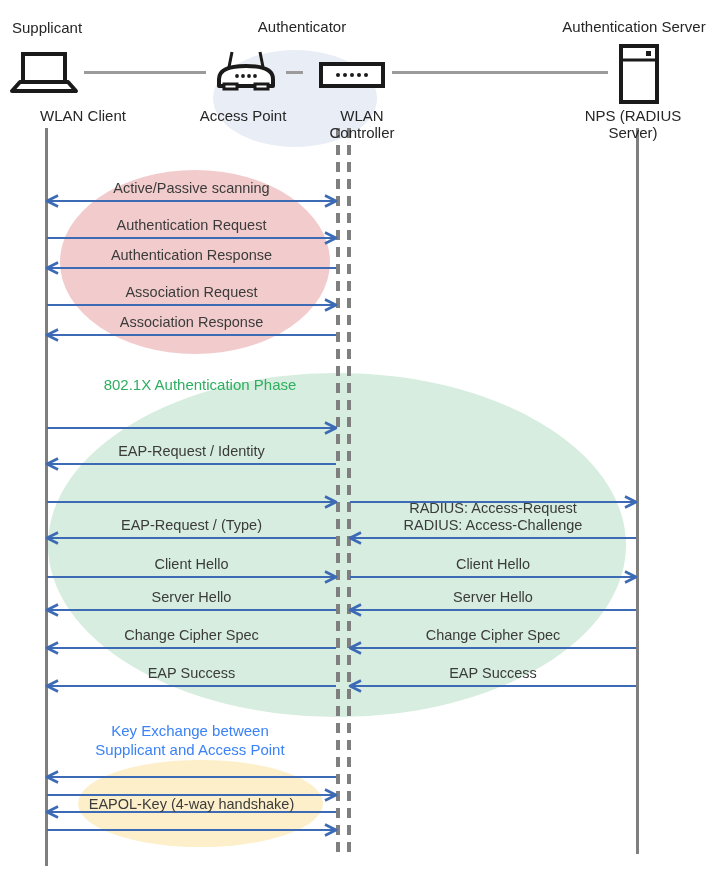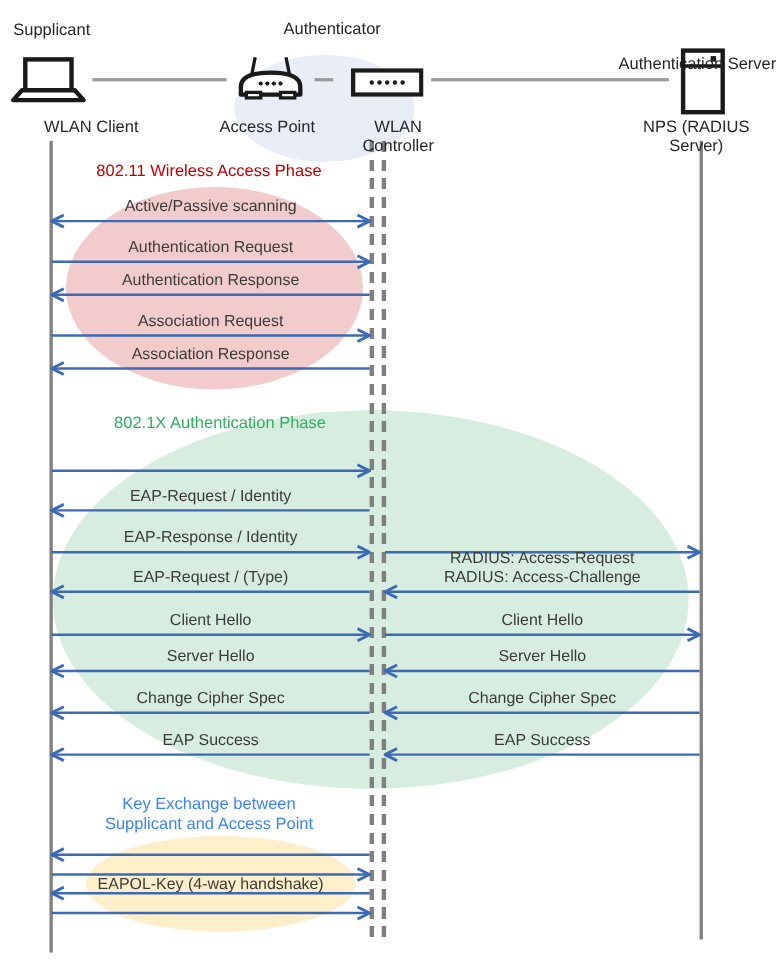--- a/index.html
+++ b/index.html
@@ -27,21 +27,21 @@
 
 <div id="stage">
 
   <div class="ellipse" style="left: 213px; top: 50px; width: 164px; height: 97px; background-color: rgb(233, 237, 246);"></div>
   <div class="ellipse" style="left: 60px; top: 170px; width: 270px; height: 184px; background-color: rgb(242, 204, 204);"></div>
   <div class="ellipse" style="left: 48px; top: 373px; width: 578px; height: 344px; background-color: rgb(214, 237, 223);"></div>
   <div class="ellipse" style="left: 78px; top: 760px; width: 245px; height: 87px; background-color: rgb(253, 239, 201);"></div>
 
   <div class="role-label" style="left:12px;top:19px;width:80px;text-align:left;">Supplicant</div>
   <div class="role-label" style="left:222px;top:18px;width:160px;">Authenticator</div>
-  <div class="role-label" style="left:559px;top:18px;width:150px;margin-top:32px;">Authentication Server</div>
+  <div class="role-label" style="left:559px;top:18px;width:150px;">Authentication Server</div>
 
   <div class="connector" style="left:84px;width:122px;"></div>
   <div class="connector" style="left:286px;width:17px;"></div>
   <div class="connector" style="left:392px;width:216px;"></div>
 
   <svg class="icon" style="left:10px;top:50px;" width="70" height="44" viewBox="0 0 70 44">
     <rect x="13" y="4" width="42" height="28" fill="#fff" stroke="#1a1a1a" stroke-width="4"></rect>
     <path d="M10 32 L58 32 L66 41 L2 41 Z" fill="#fff" stroke="#1a1a1a" stroke-width="4" stroke-linejoin="round"></path>
   </svg>
 
@@ -75,21 +75,20 @@
   <div class="device-label" style="left:1px;top:107px;width:96px;padding-left:34px;">WLAN Client</div>
   <div class="device-label" style="left:193px;top:107px;width:100px;">Access Point</div>
   <div class="device-label" style="left:306px;top:107px;width:112px;">WLAN Controller</div>
   <div class="device-label" style="left:558px;top:107px;width:150px;">NPS (RADIUS Server)</div>
 
   <div class="lifeline" style="left:45px;top:128px;height:738px;"></div>
   <div class="lifeline-dashed" style="left:336px;top:128px;height:731px;"></div>
   <div class="lifeline-dashed" style="left:347px;top:128px;height:731px;"></div>
   <div class="lifeline" style="left:636px;top:128px;height:726px;"></div>
 
-  <div class="phase-title" style="left: 55px; top: 146px; width: 270px; color: rgb(192, 0, 0);">802.11 Wireless Access Phase</div>
   <div class="phase-title" style="left: 50px; top: 375px; width: 300px; color: rgb(47, 174, 96);">802.1X Authentication Phase</div>
   <div class="phase-title" style="left: 55px; top: 721px; width: 270px; color: #3b82f6;">Key Exchange between
 Supplicant and Access Point</div>
 
   <svg id="arrow-layer" width="713" height="875">
       <line x1="47" x2="336" y1="201" y2="201" stroke="#3c6ab5" stroke-width="2.2"></line>
       <polyline points="325,195.5 336,201 325,206.5" fill="none" stroke="#3c6ab5" stroke-width="2.6" stroke-linejoin="round"></polyline>
       <polyline points="58,195.5 47,201 58,206.5" fill="none" stroke="#3c6ab5" stroke-width="2.6" stroke-linejoin="round"></polyline>
       <line x1="47" x2="336" y1="238" y2="238" stroke="#3c6ab5" stroke-width="2.2"></line>
       <polyline points="325,232.5 336,238 325,243.5" fill="none" stroke="#3c6ab5" stroke-width="2.6" stroke-linejoin="round"></polyline>
@@ -136,21 +135,20 @@
       <line x1="47" x2="336" y1="830" y2="830" stroke="#3c6ab5" stroke-width="2.2"></line>
       <polyline points="325,824.5 336,830 325,835.5" fill="none" stroke="#3c6ab5" stroke-width="2.6" stroke-linejoin="round"></polyline>
     </svg>
   <div id="label-layer">
       <div class="msg-label" style="left: 47px; width: 289px; top: 180px;">Active/Passive scanning</div>
       <div class="msg-label" style="left: 47px; width: 289px; top: 217px;">Authentication Request</div>
       <div class="msg-label" style="left: 47px; width: 289px; top: 247px;">Authentication Response</div>
       <div class="msg-label" style="left: 47px; width: 289px; top: 284px;">Association Request</div>
       <div class="msg-label" style="left: 47px; width: 289px; top: 314px;">Association Response</div>
       <div class="msg-label" style="left: 47px; width: 289px; top: 443px;">EAP-Request / Identity</div>
-      <div class="msg-label" style="left: 47px; width: 289px; top: 481px;">EAP-Response / Identity</div>
       <div class="msg-label" style="left: 350px; width: 286px; top: 481px; margin-top: 19px;">RADIUS: Access-Request</div>
       <div class="msg-label" style="left: 47px; width: 289px; top: 517px;">EAP-Request / (Type)</div>
       <div class="msg-label" style="left: 350px; width: 286px; top: 517px;">RADIUS: Access-Challenge</div>
       <div class="msg-label" style="left: 47px; width: 289px; top: 556px;">Client Hello</div>
       <div class="msg-label" style="left: 350px; width: 286px; top: 556px;">Client Hello</div>
       <div class="msg-label" style="left: 47px; width: 289px; top: 589px;">Server Hello</div>
       <div class="msg-label" style="left: 350px; width: 286px; top: 589px;">Server Hello</div>
       <div class="msg-label" style="left: 47px; width: 289px; top: 627px;">Change Cipher Spec</div>
       <div class="msg-label" style="left: 350px; width: 286px; top: 627px;">Change Cipher Spec</div>
       <div class="msg-label" style="left: 47px; width: 289px; top: 665px;">EAP Success</div>

